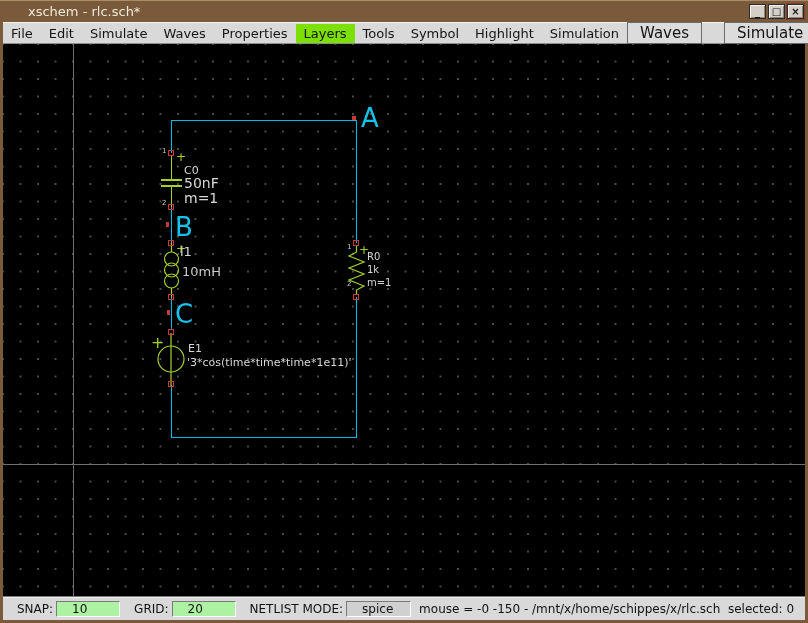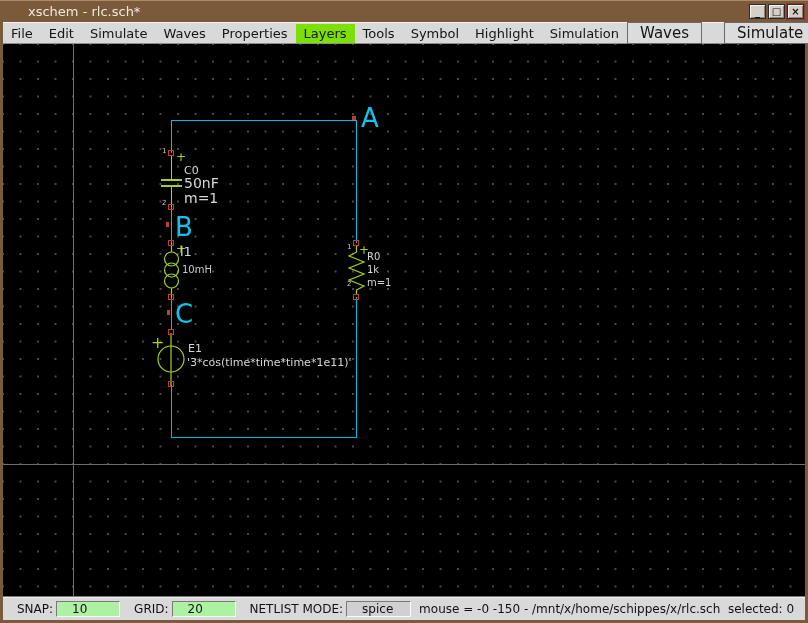--- a/index.html
+++ b/index.html
@@ -123,21 +123,21 @@
       <line x1="10.5" y1="2" x2="10.5" y2="11" stroke="#a5d028" stroke-width="1.2" fill="none"></line>
       <circle cx="10.5" cy="18" r="7" stroke="#a5d028" stroke-width="1.2" fill="none"></circle>
       <circle cx="10.5" cy="29" r="7" stroke="#a5d028" stroke-width="1.2" fill="none"></circle>
       <circle cx="10.5" cy="40" r="7" stroke="#a5d028" stroke-width="1.2" fill="none"></circle>
       <line x1="10.5" y1="47" x2="10.5" y2="56" stroke="#a5d028" stroke-width="1.2" fill="none"></line>
     </svg>
     <div class="pin" style="left:165px; top:196px;"></div>
     <div class="pin" style="left:165px; top:250px;"></div>
     <span class="plus" style="left:173px; top:199px;">+</span>
     <div class="slabel" style="left:177px; top:201px; font-size:13px;">l1</div>
-    <div class="slabel" style="left:179px; top:221px; font-size:10px; color:#c8c8c8;">10mH</div>
+    <div class="slabel" style="left:179px; top:221px; font-size:13px; color:#c8c8c8;">10mH</div>
 
     <div class="tick" style="left:164px; top:266px; width:3px; height:5px;"></div>
     <div class="node-label" style="left:172px; top:257px;">C</div>
 
     <svg class="symsvg" style="left:154px; top:287px;" width="28" height="58" viewBox="0 0 28 58">
       <line x1="14" y1="2" x2="14" y2="56" stroke="#a5d028" stroke-width="1.2" fill="none"></line>
       <circle cx="14" cy="28" r="13" stroke="#a5d028" stroke-width="1.2" fill="none"></circle>
     </svg>
     <div class="pin" style="left:165px; top:285px;"></div>
     <div class="pin" style="left:165px; top:337px;"></div>

